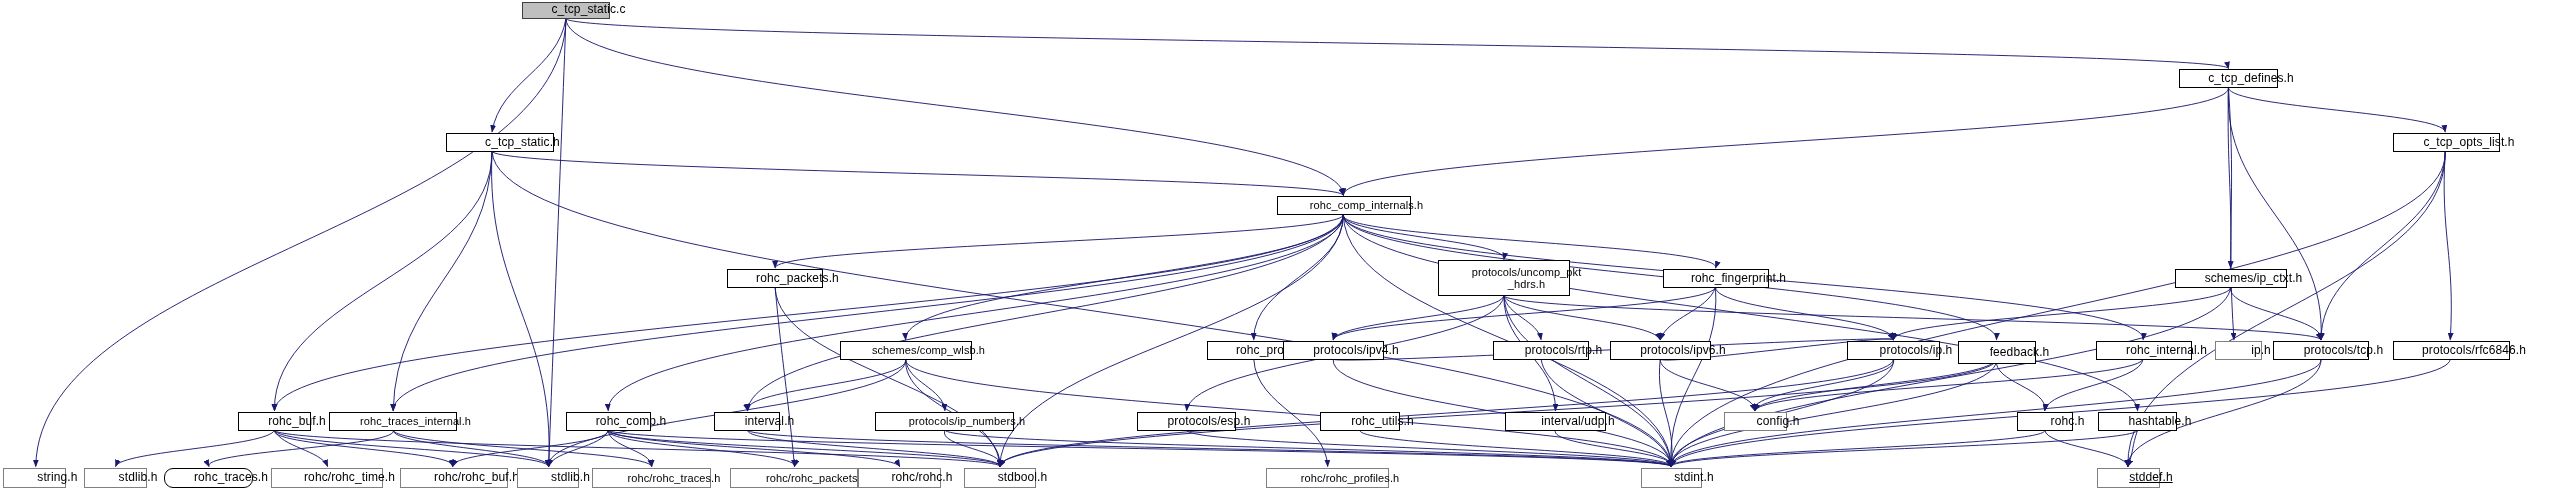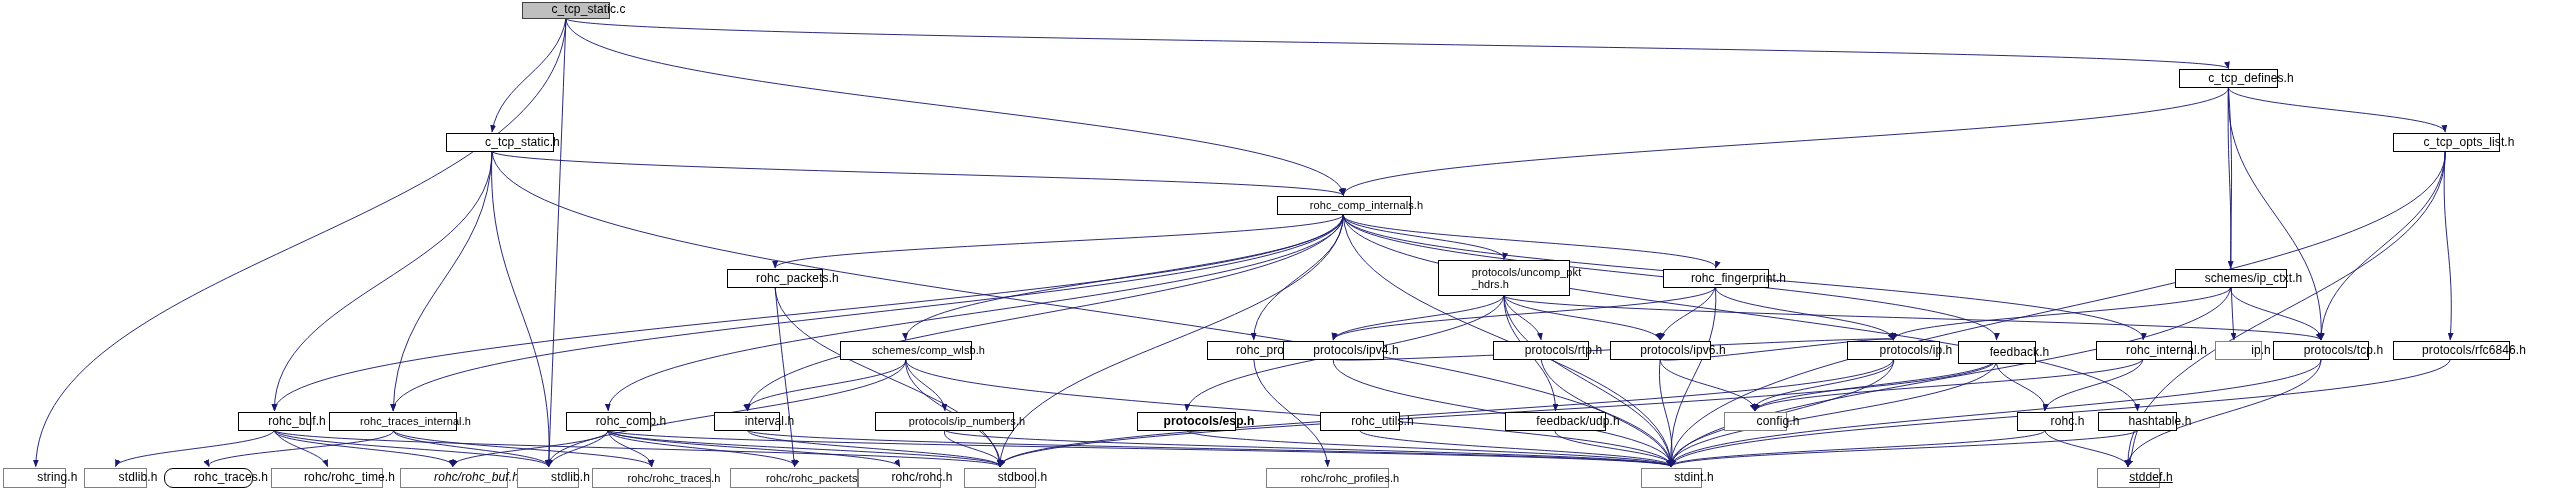--- a/index.html
+++ b/index.html
@@ -22,21 +22,21 @@
     width: 2576px;
     height: 496px;
     pointer-events: none;
   }
   .node {
     position: absolute;
     box-sizing: border-box;
     display: flex;
     align-items: center;
     justify-content: center;
-    text-align: left;
+    text-align: center;
     background: #ffffff;
     border: 0.8px solid #808080;
     color: #000000;
     font-size: 12px;
     line-height: 1.12;
     white-space: pre-line;
     letter-spacing: 0.1px;
     padding-left: 45px;
   }
   .node.dark {
@@ -180,30 +180,30 @@
       <div class="node dark" style="left: 2096px; top: 341px; width: 96px; height: 18.6px;">rohc_internal.h</div>
       <div class="node" style="left: 2215px; top: 341px; width: 39px; height: 18.6px;">ip.h</div>
       <div class="node dark" style="left: 2273px; top: 341px; width: 96px; height: 18.6px;">protocols/tcp.h</div>
       <div class="node dark" style="left: 2393px; top: 341px; width: 117px; height: 18.6px;">protocols/rfc6846.h</div>
       <div class="node dark" style="left: 238px; top: 412px; width: 73px; height: 18.6px;">rohc_buf.h</div>
       <div class="node dark" style="left: 329px; top: 412px; width: 128px; height: 18.6px; font-size: 11px;">rohc_traces_internal.h</div>
       <div class="node dark" style="left: 566px; top: 412px; width: 85px; height: 18.6px;">rohc_comp.h</div>
       <div class="node dark" style="left: 714px; top: 412px; width: 66px; height: 18.6px;">interval.h</div>
       <div class="node dark" style="left: 875px; top: 412px; width: 139px; height: 18.6px; font-size: 11px;">protocols/ip_numbers.h</div>
       <div class="node dark" style="left: 1320px; top: 412px; width: 80px; height: 18.6px;">rohc_utils.h</div>
-      <div class="node dark" style="left: 1137px; top: 412px; width: 99px; height: 18.6px; font-weight: bold;">protocols/esp.h</div>
-      <div class="node dark" style="left: 1505px; top: 412px; width: 101px; height: 18.6px;">feedback/udp.h</div>
+      <div class="node dark" style="left: 1137px; top: 412px; width: 99px; height: 18.6px;">protocols/esp.h</div>
+      <div class="node dark" style="left: 1505px; top: 412px; width: 101px; height: 18.6px;">interval/udp.h</div>
       <div class="node" style="left: 1724px; top: 412px; width: 63px; height: 18.6px;">config.h</div>
       <div class="node dark" style="left: 2017px; top: 412px; width: 56px; height: 18.6px;">rohc.h</div>
       <div class="node dark" style="left: 2098px; top: 412px; width: 79px; height: 18.6px;">hashtable.h</div>
       <div class="node" style="left: 3.4px; top: 468px; width: 63px; height: 20px;">string.h</div>
       <div class="node" style="left: 84px; top: 468px; width: 63px; height: 20px;">stdlib.h</div>
       <div class="node dark" style="left: 164px; top: 468px; width: 89px; height: 20px; border-radius: 9px;">rohc_traces.h</div>
       <div class="node" style="left: 271px; top: 468px; width: 112px; height: 20px;">rohc/rohc_time.h</div>
-      <div class="node" style="left: 400px; top: 468px; width: 108px; height: 20px; font-style: italic;">rohc/rohc_buf.h</div>
+      <div class="node" style="left: 400px; top: 468px; width: 108px; height: 20px;">rohc/rohc_buf.h</div>
       <div class="node" style="left: 517px; top: 468px; width: 62px; height: 20px;">stdlib.h</div>
       <div class="node" style="left: 592px; top: 468px; width: 119px; height: 20px; font-size: 11px;">rohc/rohc_traces.h</div>
       <div class="node" style="left: 730px; top: 468px; width: 128px; height: 20px; font-size: 11px;">rohc/rohc_packets.h</div>
       <div class="node" style="left: 858px; top: 468px; width: 83px; height: 20px;">rohc/rohc.h</div>
       <div class="node" style="left: 964px; top: 468px; width: 72px; height: 20px;">stdbool.h</div>
       <div class="node" style="left: 1266px; top: 468px; width: 123px; height: 20px; font-size: 11px;">rohc/rohc_profiles.h</div>
       <div class="node" style="left: 1641px; top: 468px; width: 61px; height: 20px;">stdint.h</div>
       <div class="node" style="left: 2097px; top: 468px; width: 63px; height: 20px; text-decoration: underline;">stddef.h</div>
     </div>
 </div>

